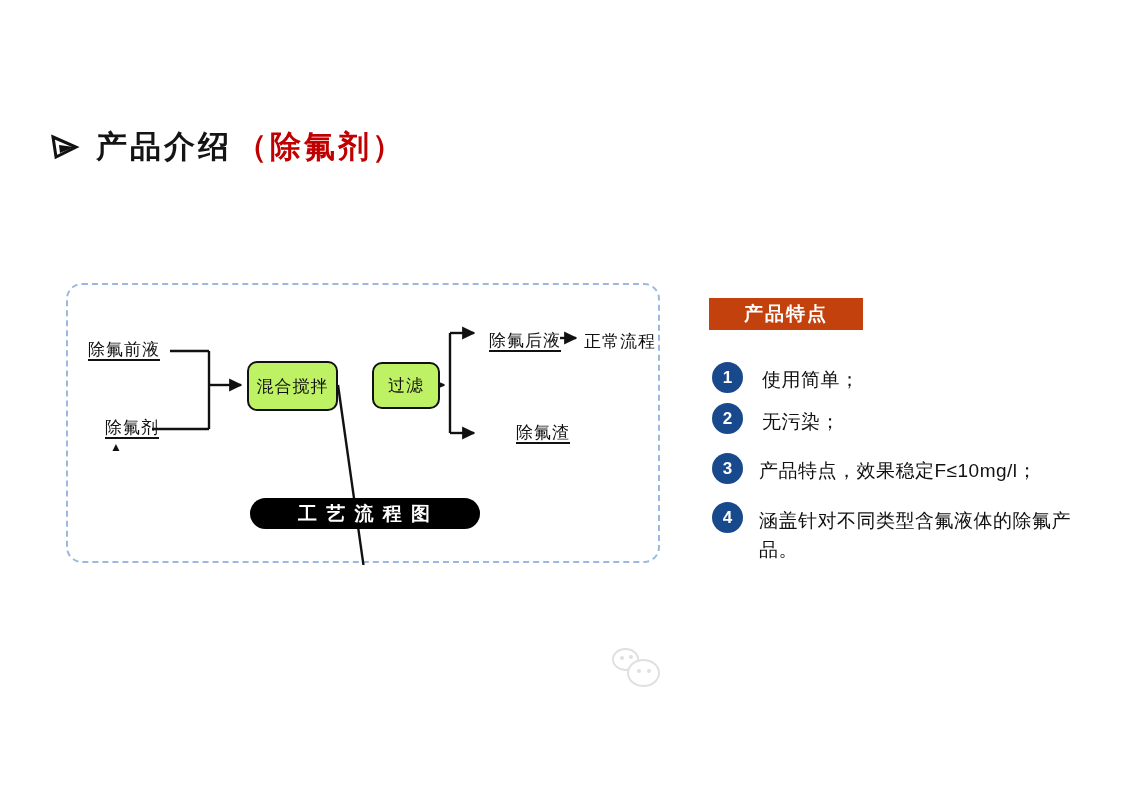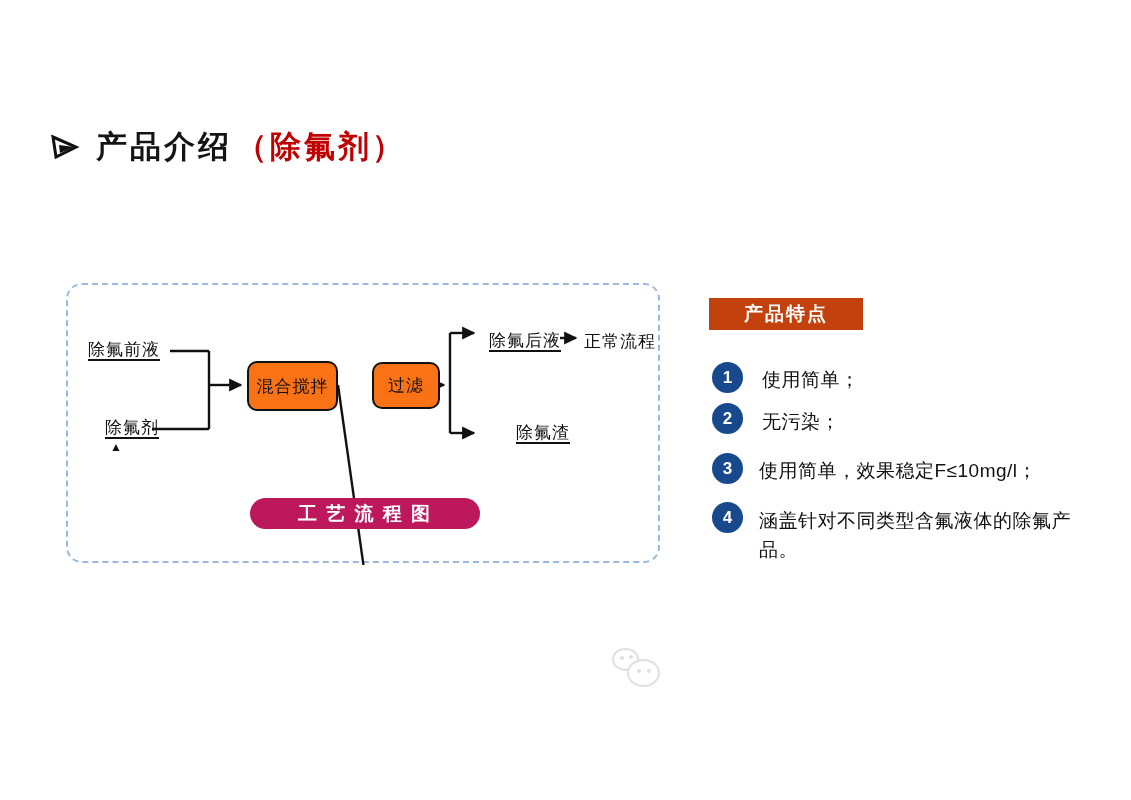--- a/index.html
+++ b/index.html
@@ -29,29 +29,29 @@
   }
   .flow svg.connectors{ position:absolute; left:0; top:0; width:594px; height:280px; }
   .flow-label{
     position:absolute; font-size:17px; color:#111;
     text-decoration:underline; text-underline-offset:4px;
     text-decoration-thickness:1.5px; white-space:nowrap; letter-spacing:1px;
   }
   .flow-label.nounder{ text-decoration:none; }
   .flow-tri{ position:absolute; font-size:12px; color:#111; }
   .proc-box{
-    position:absolute; border:2.5px solid #111; border-radius:10px; background:#f97316;
+    position:absolute; border:2.5px solid #111; border-radius:10px; background:#bef264;
     display:flex; align-items:center; justify-content:center;
     font-size:17px; color:#111; letter-spacing:1px; white-space:nowrap;
   }
   .box-mix{ left:179px; top:76px; width:91px; height:50px; }
   .box-filter{ left:304px; top:77px; width:68px; height:47px; }
   .flow-pill{
     position:absolute; left:182px; top:213px; width:230px; height:31px;
-    background:#be185d; border-radius:17px; color:#ffffff;
+    background:#000000; border-radius:17px; color:#ffffff;
     display:flex; align-items:center; justify-content:center;
     font-size:19px; font-weight:bold; letter-spacing:2px; white-space:nowrap;
   }
 
   
   .feat-header{
     position:absolute; left:709px; top:298px; width:154px; height:32px;
     background:#c2410c; color:#fff; font-size:19px; font-weight:bold;
     display:flex; align-items:center; justify-content:center; letter-spacing:2px;
   }
@@ -143,21 +143,21 @@
   <span>产品特点</span>
 </div>
 
 <div class="fcircle c1">1</div>
 <div class="ftext t1">使用简单；</div>
 
 <div class="fcircle c2">2</div>
 <div class="ftext t2">无污染；</div>
 
 <div class="fcircle c3">3</div>
-<div class="ftext t3">使用简单，效果稳定F≤10mg/l；</div>
+<div class="ftext t3">产品特点，效果稳定F≤10mg/l；</div>
 
 <div class="fcircle c4">4</div>
 <div class="ftext t4 wrap">涵盖针对不同类型含氟液体的除氟产品。</div>
 
 <div class="watermark">
   <div class="wc-icon">
     <div class="wc-bubble wc-small">
       <div class="wc-eye" style="left:6px; top:6px;"></div>
       <div class="wc-eye" style="left:15px; top:5px;"></div>
     </div>

